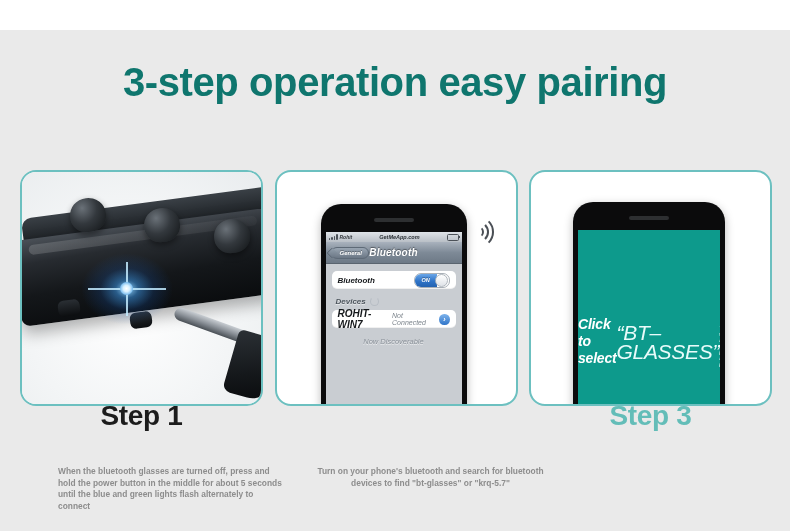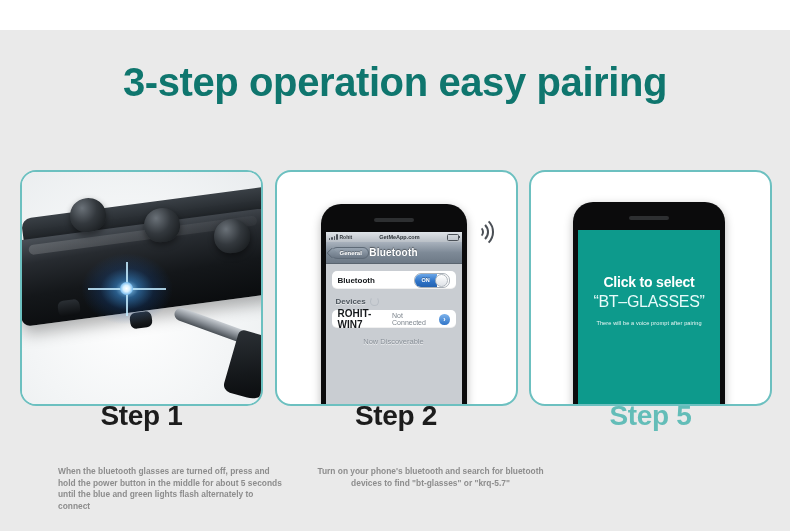--- a/index.html
+++ b/index.html
@@ -68,20 +68,21 @@
   }
   .card {
     position: relative;
     width: 243px;
     height: 236px;
     border: 2px solid #6cc0c0;
     border-radius: 16px;
     background: #ffffff;
     overflow: hidden;
     box-sizing: border-box;
+    font-style: italic;
   }
 
   
   .prod-scene {
     position: absolute;
     inset: 0;
     background:
       radial-gradient(circle at 45% 60%, #ffffff 0%, #f3f5f6 55%, #e9ecee 100%);
   }
   .prod-body {
@@ -446,40 +447,39 @@
   
   .phone3 {
     left: 42px;
     top: 30px;
     width: 152px;
     height: 206px;
   }
   .teal-screen {
     background: #0d9a8c;
     display: flex;
-    flex-direction: column;
+    flex-direction: row;
     align-items: center;
     justify-content: flex-start;
     padding-top: 44px;
     box-sizing: border-box;
   }
   .teal-line1 {
     font-size: 14px;
     font-weight: bold;
     color: #ffffff;
     line-height: 17px;
     letter-spacing: -0.2px;
   }
   .teal-line2 {
-    font-size: 16px;
+    font-size: 21px;
     color: #e8fbfa;
     line-height: 19px;
     letter-spacing: -0.3px;
     margin-top: 1px;
-    text-align: right;
   }
   .teal-note {
     font-size: 5.6px;
     color: #ffffff;
     margin-top: 9px;
     letter-spacing: 0.1px;
     opacity: 0.92;
   }
 
   
@@ -617,21 +617,20 @@
           <div class="teal-line1">Click to select</div>
           <div class="teal-line2">“BT–GLASSES”</div>
           <div class="teal-note">There will be a voice prompt after pairing</div>
         </div>
       </div>
     </div>
   </div>
 
   <div class="steps">
     <div class="step-label">Step 1</div>
-    <div class="step-label">Step 2</div>
-    <div class="step-label accent">Step 5</div>
+    <div class="step-label accent">Step 3</div>
   </div>
 
   <div class="captions">
     <div class="caption c1">When the bluetooth glasses are turned off, press and hold the power button in the middle for about 5 seconds until the blue and green lights flash alternately to connect</div>
     <div class="caption c2">Turn on your phone's bluetooth and search for bluetooth devices to find "bt-glasses" or "krq-5.7"</div>
   </div>
 </div>
 
 </body></html>

